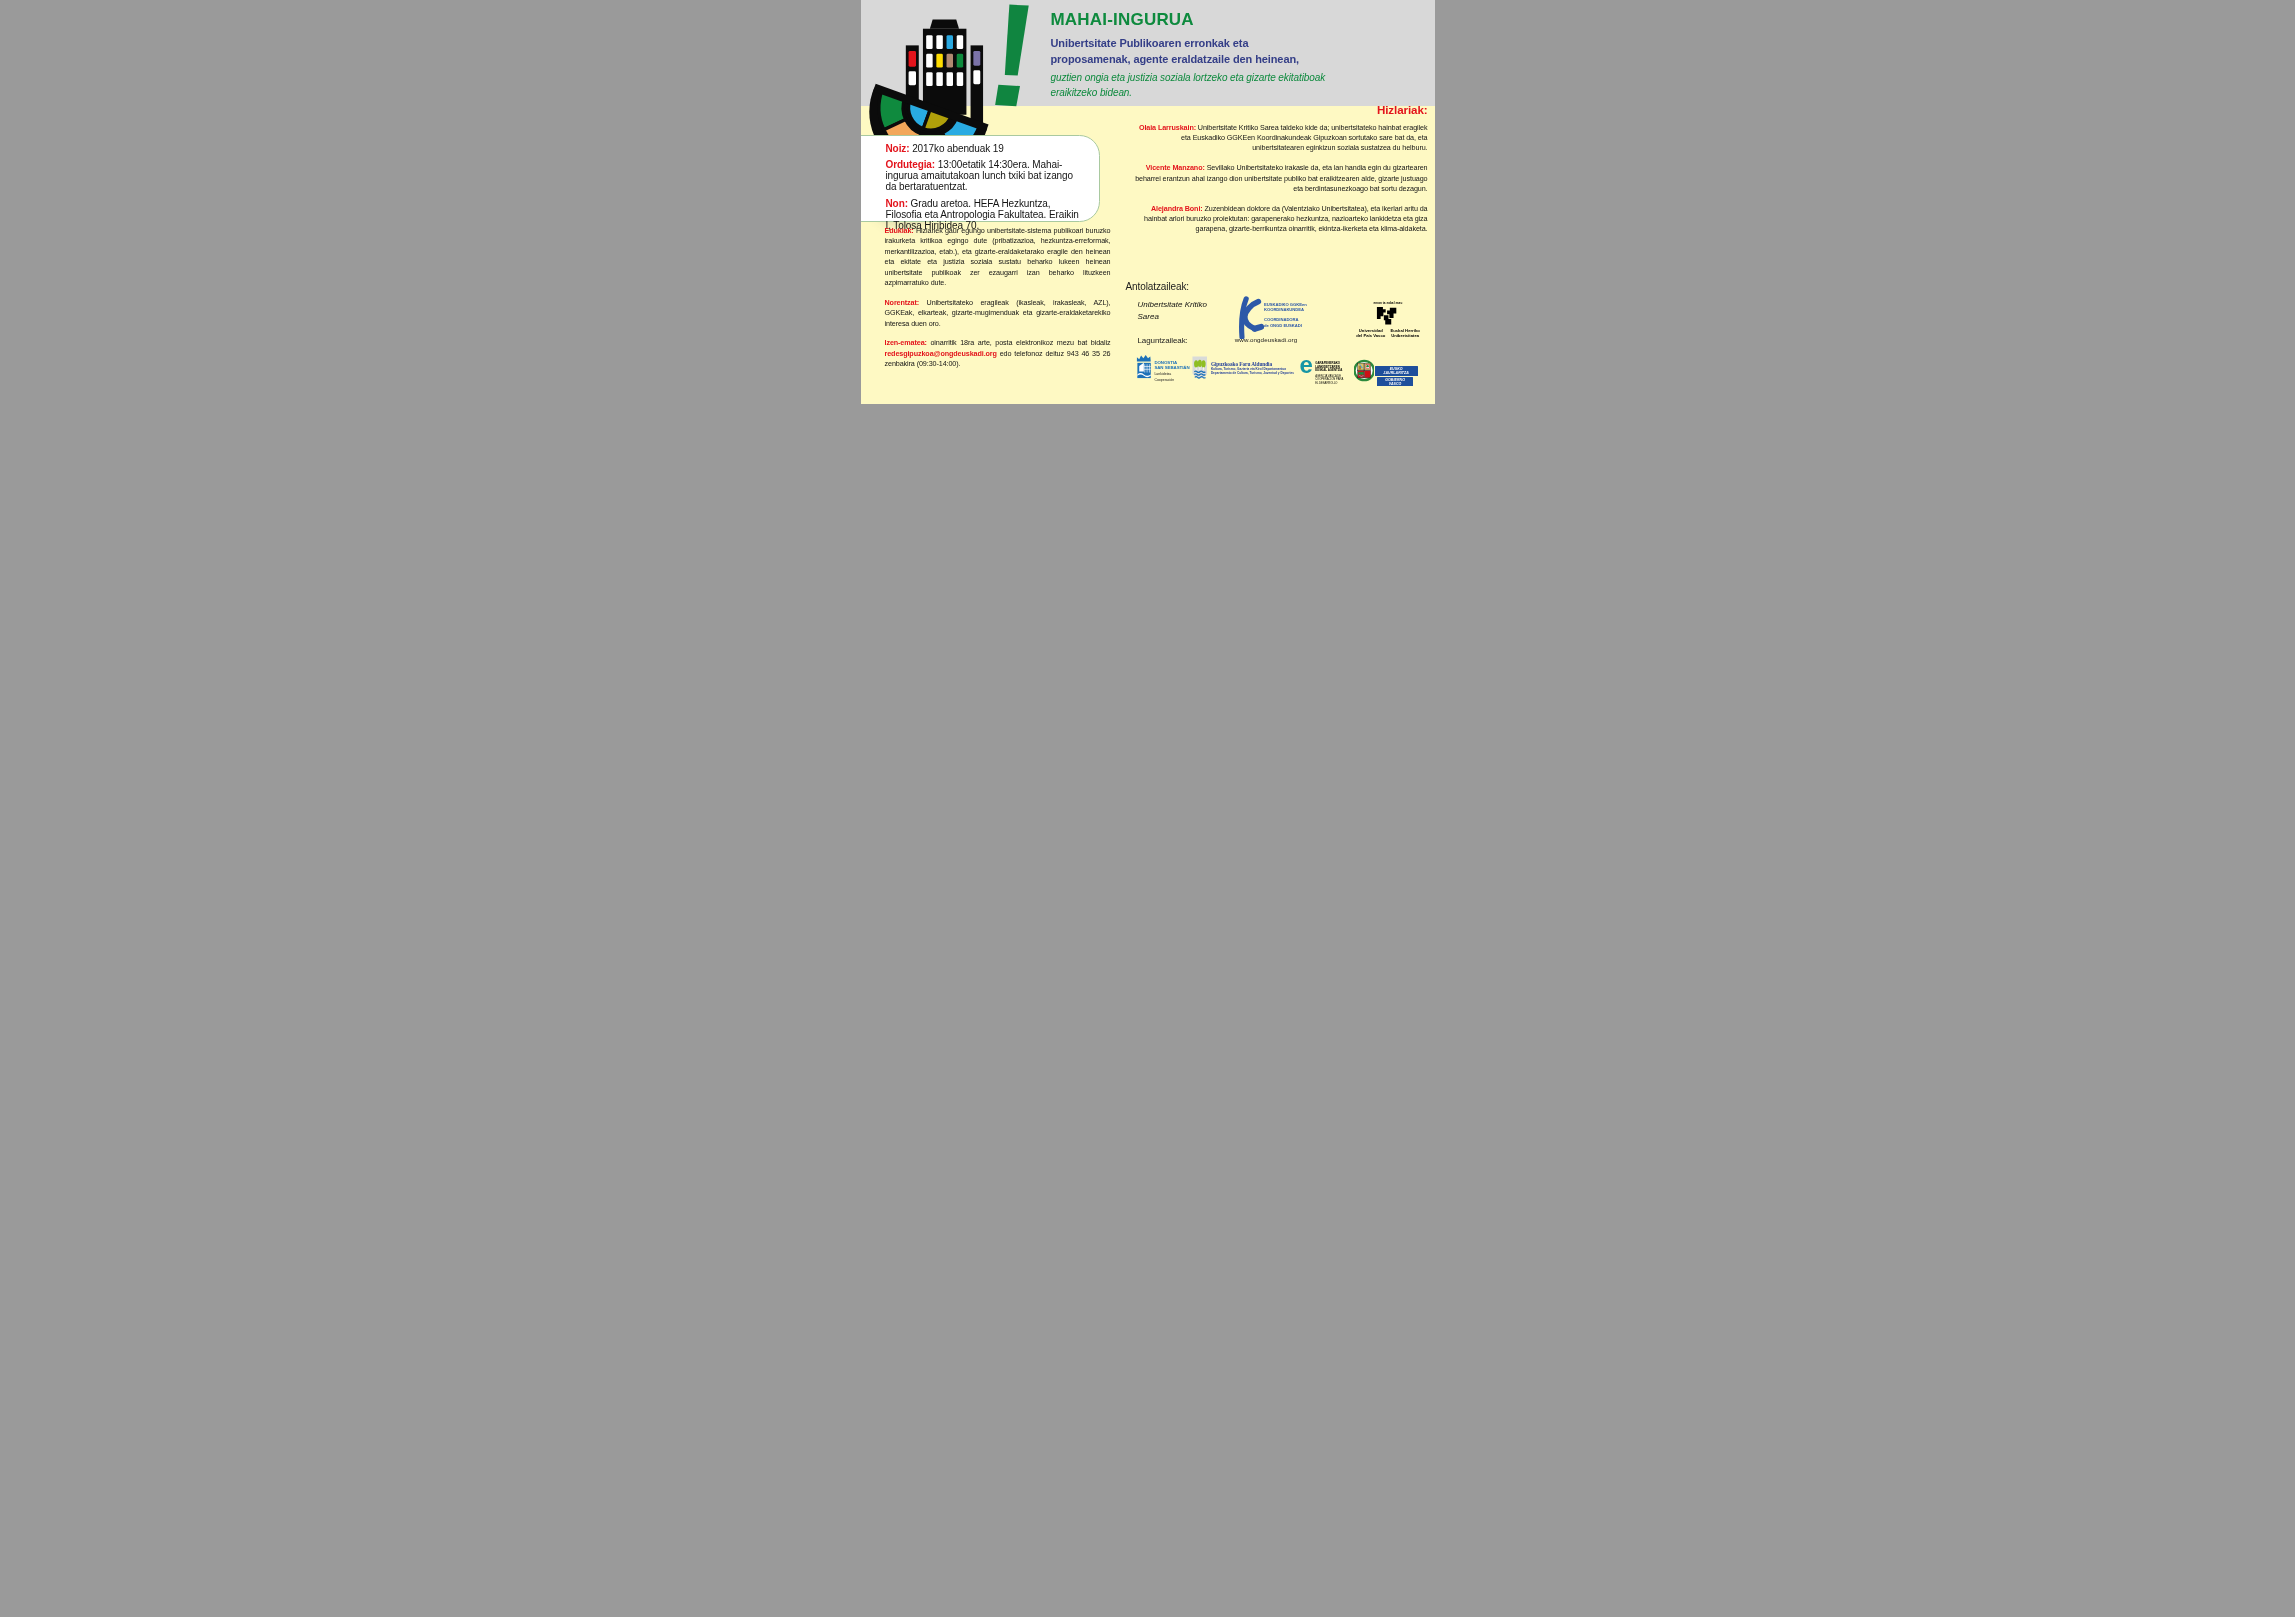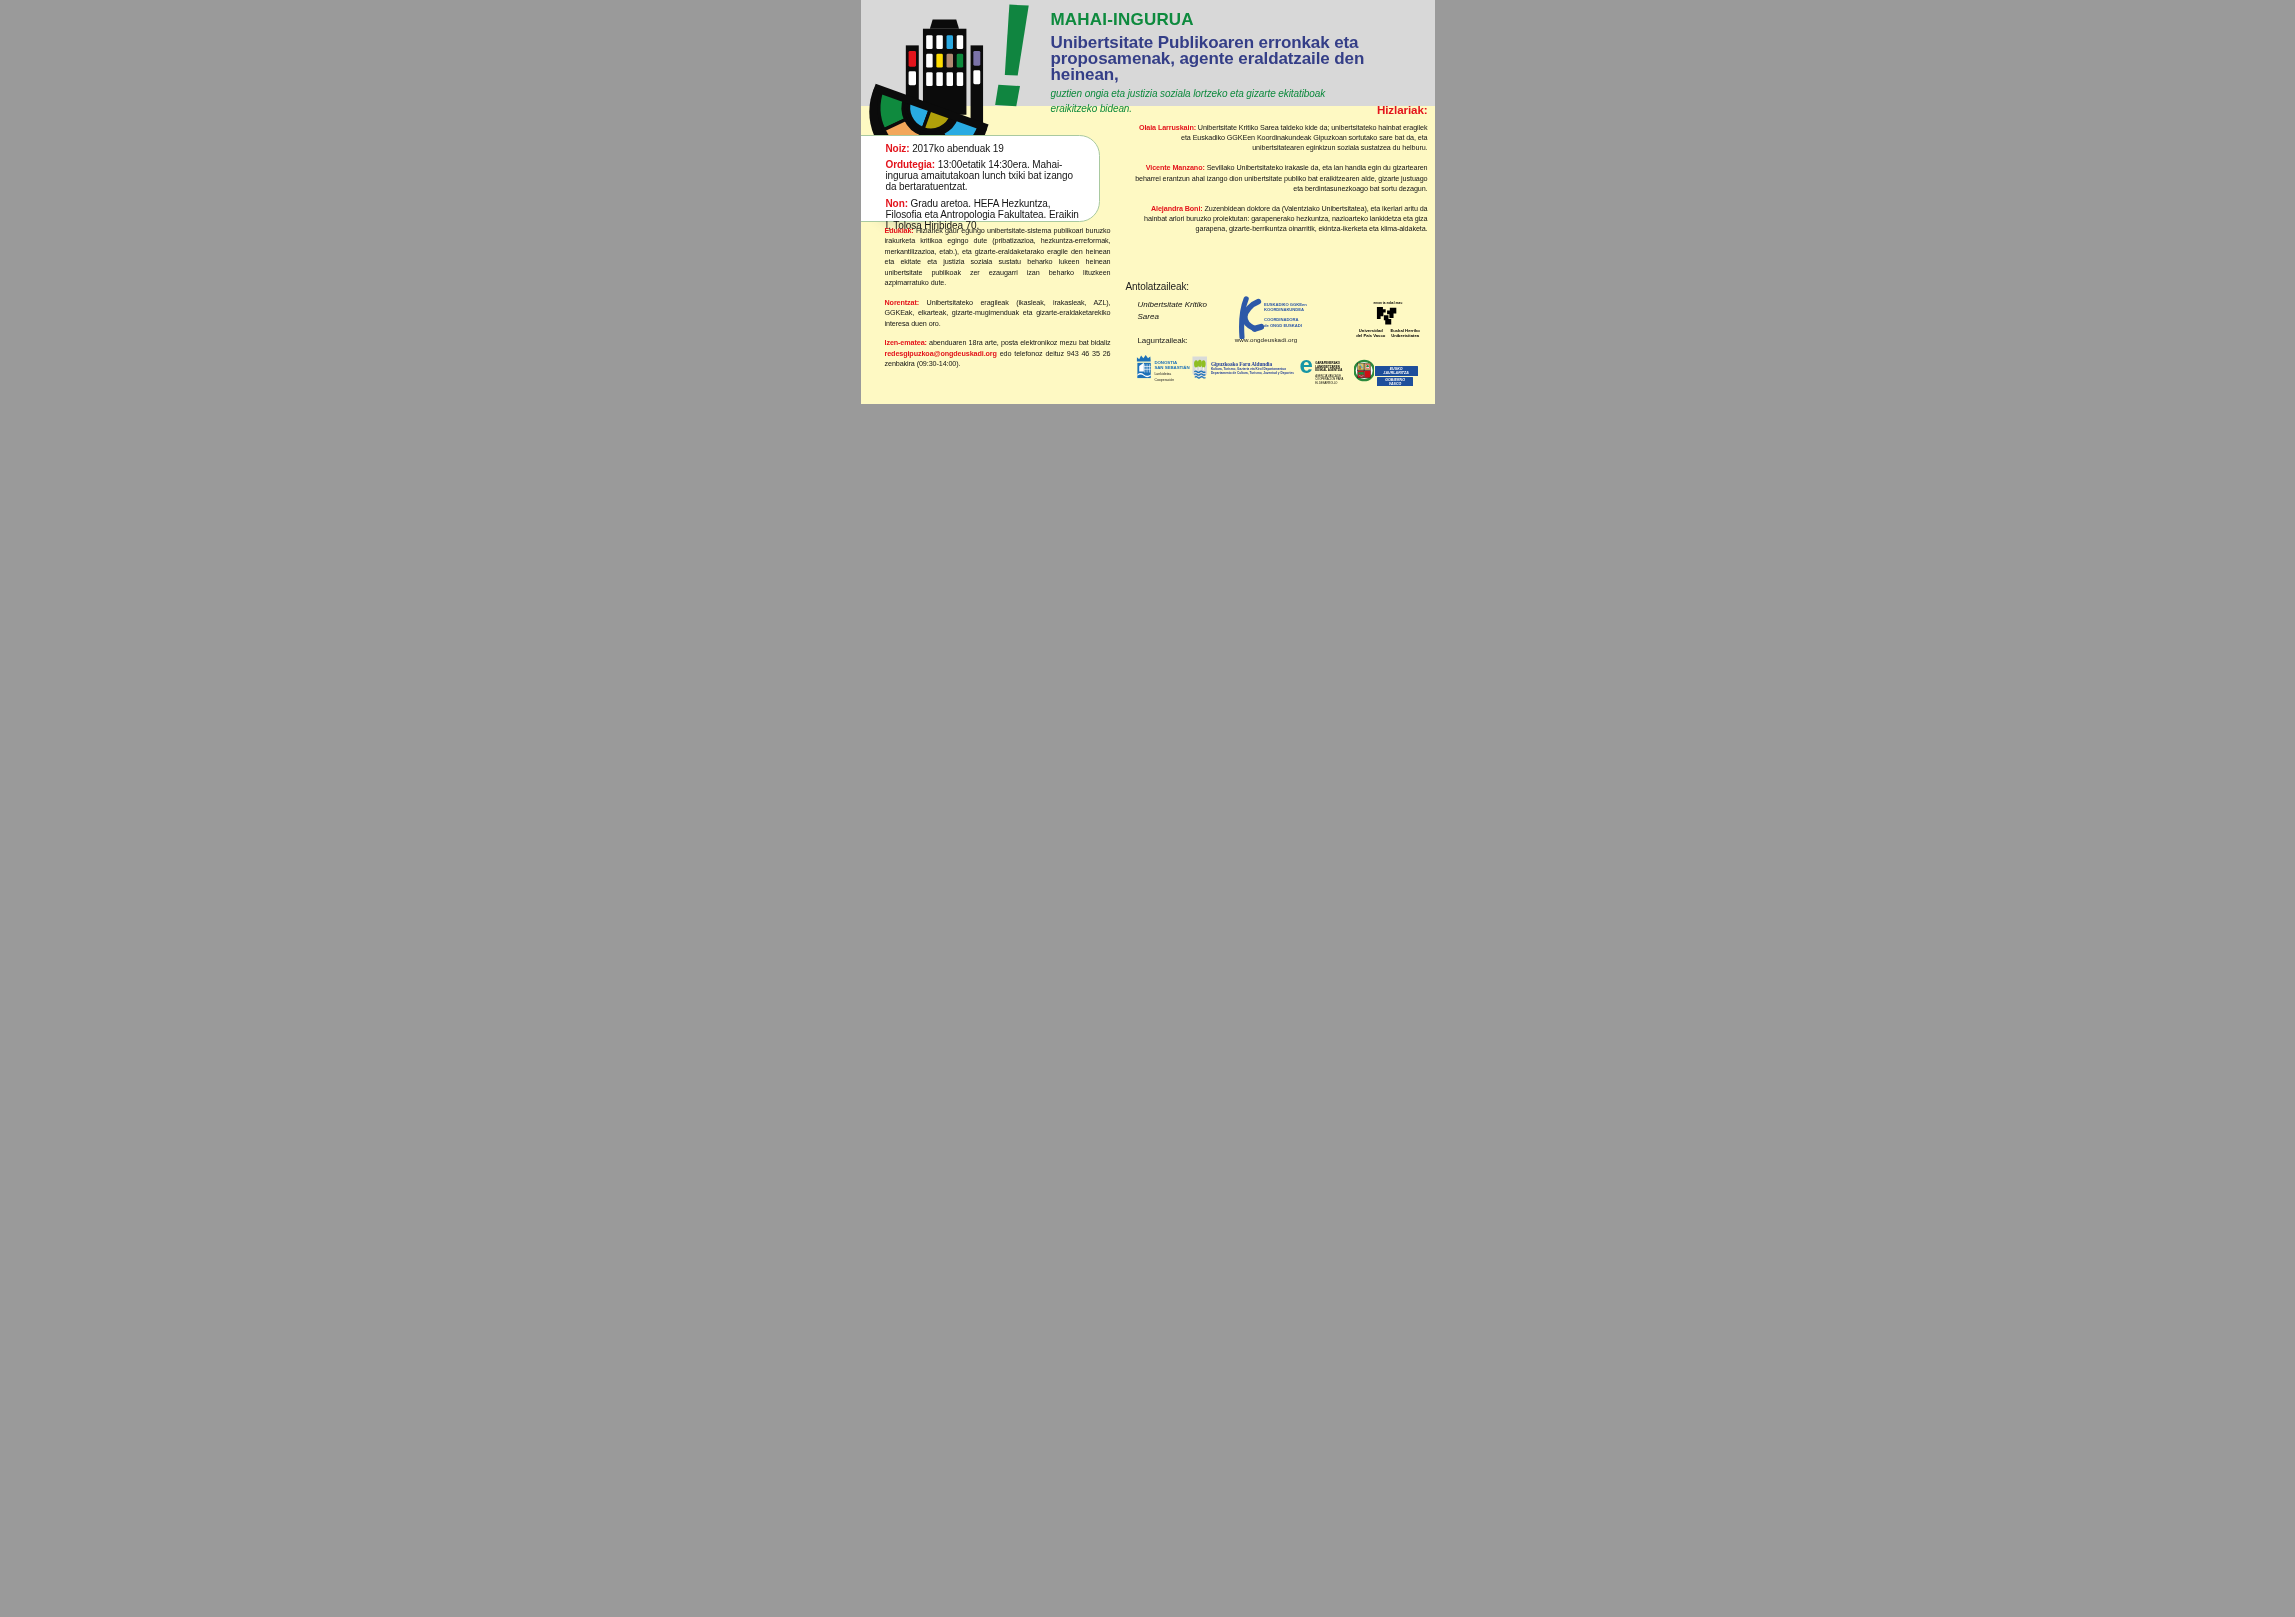--- a/index.html
+++ b/index.html
@@ -10,21 +10,21 @@
     overflow:hidden;
     font-family:"Liberation Sans",sans-serif;
     color:#141414;
     margin:0 auto;
   }
   .band{position:absolute;left:0;top:0;width:574px;height:106px;background:#d8d8d8;}
 
   
   .header-text{position:absolute;left:190px;top:10.2px;}
   .title{color:#0e8a3e;font-size:17px;font-weight:700;letter-spacing:0.2px;line-height:19.4px;}
-  .subtitle{margin-top:5.1px;color:#343e87;font-size:17px;font-weight:700;line-height:16px;letter-spacing:-0.1px;}
+  .subtitle{margin-top:5.1px;color:#343e87;font-size:11px;font-weight:700;line-height:16px;letter-spacing:-0.1px;}
   .tagline{margin-top:3px;color:#0e8a3e;font-size:10px;font-style:italic;line-height:15.3px;letter-spacing:-0.1px;}
 
   
   .logo-shadow{position:absolute;left:8.3px;top:160px;width:88px;height:74px;
     background:radial-gradient(ellipse at 45% 25%, rgba(45,45,45,.5), rgba(45,45,45,0) 68%);
     filter:blur(4.2px);transform:rotate(-24deg);}
   .logo-svg{position:absolute;left:4.6px;top:13px;}
   .excl-svg{position:absolute;left:130px;top:2.3px;}
 
   
@@ -164,21 +164,21 @@
   </div>
 
   <div class="left-col">
     <p>
       <span class="lbl">Edukiak:</span><span> Hizlariek gaur egungo unibertsitate-sistema publikoari buruzko irakurketa kritikoa egingo dute (pribatizazioa, hezkuntza-erreformak, merkantilizazioa, etab.), eta gizarte-eraldaketarako eragile den heinean eta ekitate eta justizia soziala sustatu beharko lukeen heinean unibertsitate publikoak zer ezaugarri izan beharko lituzkeen azpimarratuko dute.</span>
     </p>
     <p>
       <span class="lbl">Norentzat:</span><span> Unibertsitateko eragileak (ikasleak, irakasleak, AZL), GGKEak, elkarteak, gizarte-mugimenduak eta gizarte-eraldaketarekiko interesa duen oro.</span>
     </p>
     <p>
-      <span class="lbl">Izen-ematea:</span><span> abenduaren 18ra arte, posta elektronikoz mezu bat bidaliz </span><span class="lbl">redesgipuzkoa@ongdeuskadi.org</span><span> edo telefonoz deituz 943 46 35 26 zenbakira (09:30-14:00).</span>
+      <span class="lbl">Izen-ematea:</span><span> oinarritik 18ra arte, posta elektronikoz mezu bat bidaliz </span><span class="lbl">redesgipuzkoa@ongdeuskadi.org</span><span> edo telefonoz deituz 943 46 35 26 zenbakira (09:30-14:00).</span>
     </p>
   </div>
 
   <div class="right-col">
     <h2 class="speakers-heading">Hizlariak:</h2>
     <p>
       <span class="lbl">Olaia Larruskain:</span><span> Unibertsitate Kritiko Sarea taldeko kide da; unibertsitateko hainbat eragilek eta Euskadiko GGKEen Koordinakundeak Gipuzkoan sortutako sare bat da, eta unibertsitatearen eginkizun soziala sustatzea du helburu.</span>
     </p>
     <p>
       <span class="lbl">Vicente Manzano:</span><span> Sevillako Unibertsitateko irakasle da, eta lan handia egin du gizartearen beharrei erantzun ahal izango dion unibertsitate publiko bat eraikitzearen alde, gizarte justuago eta berdintasunezkoago bat sortu dezagun.</span>

